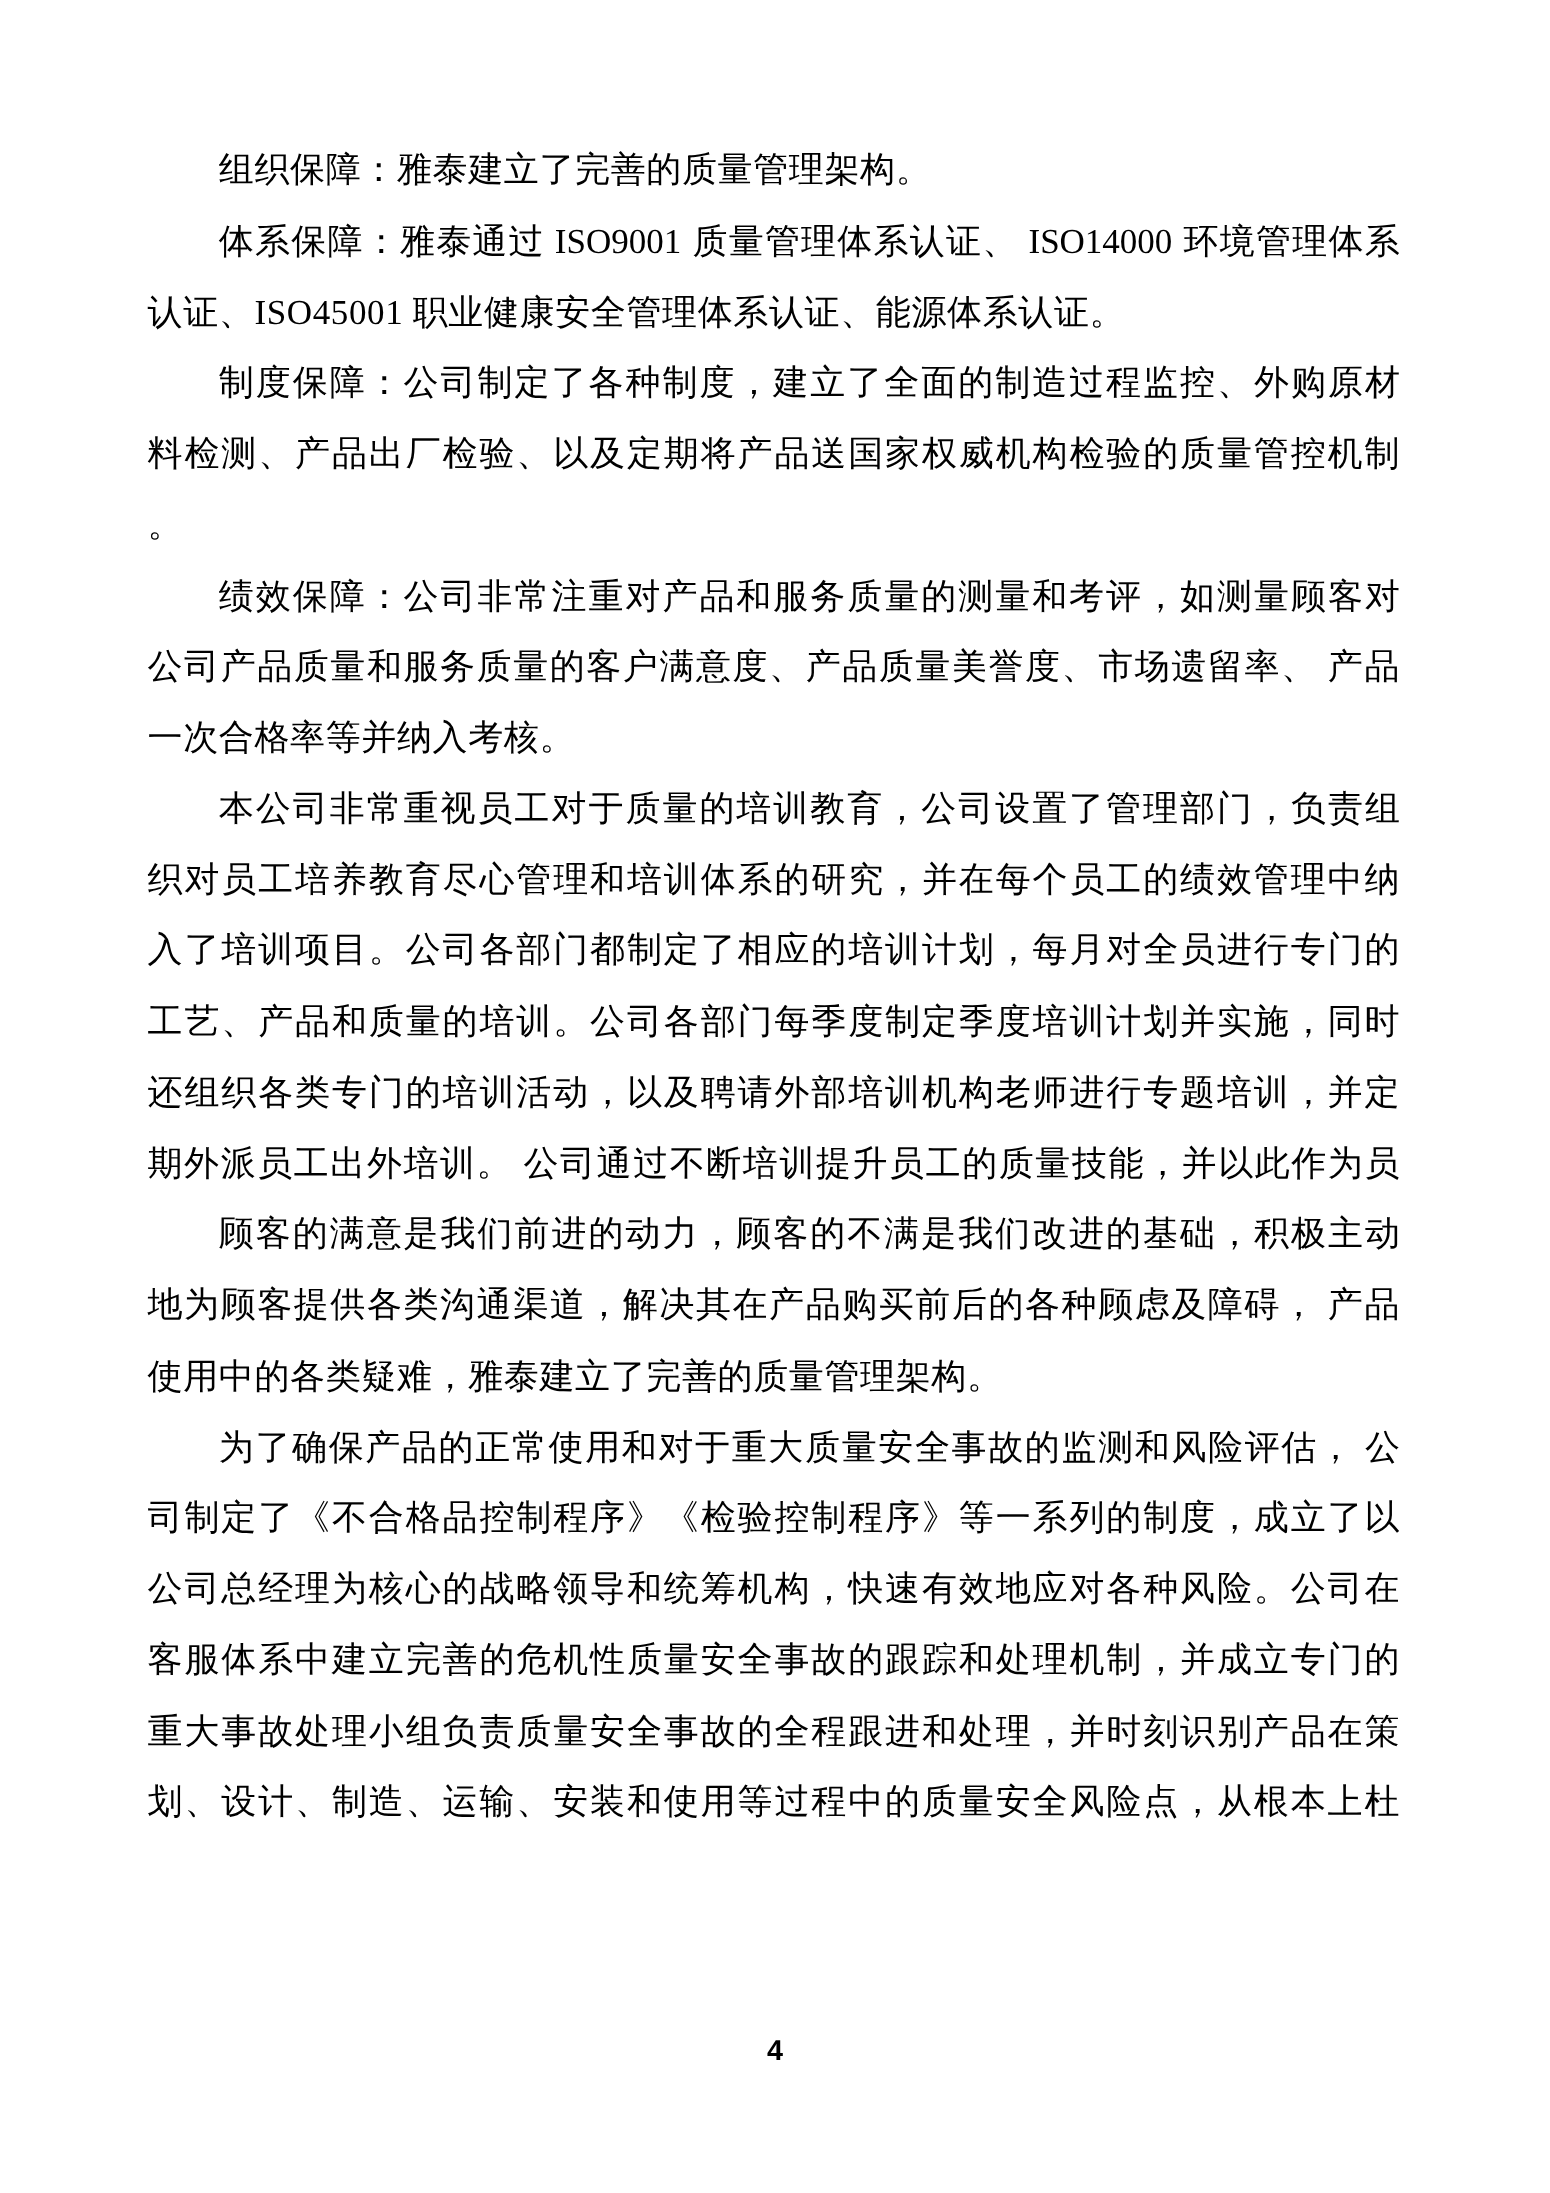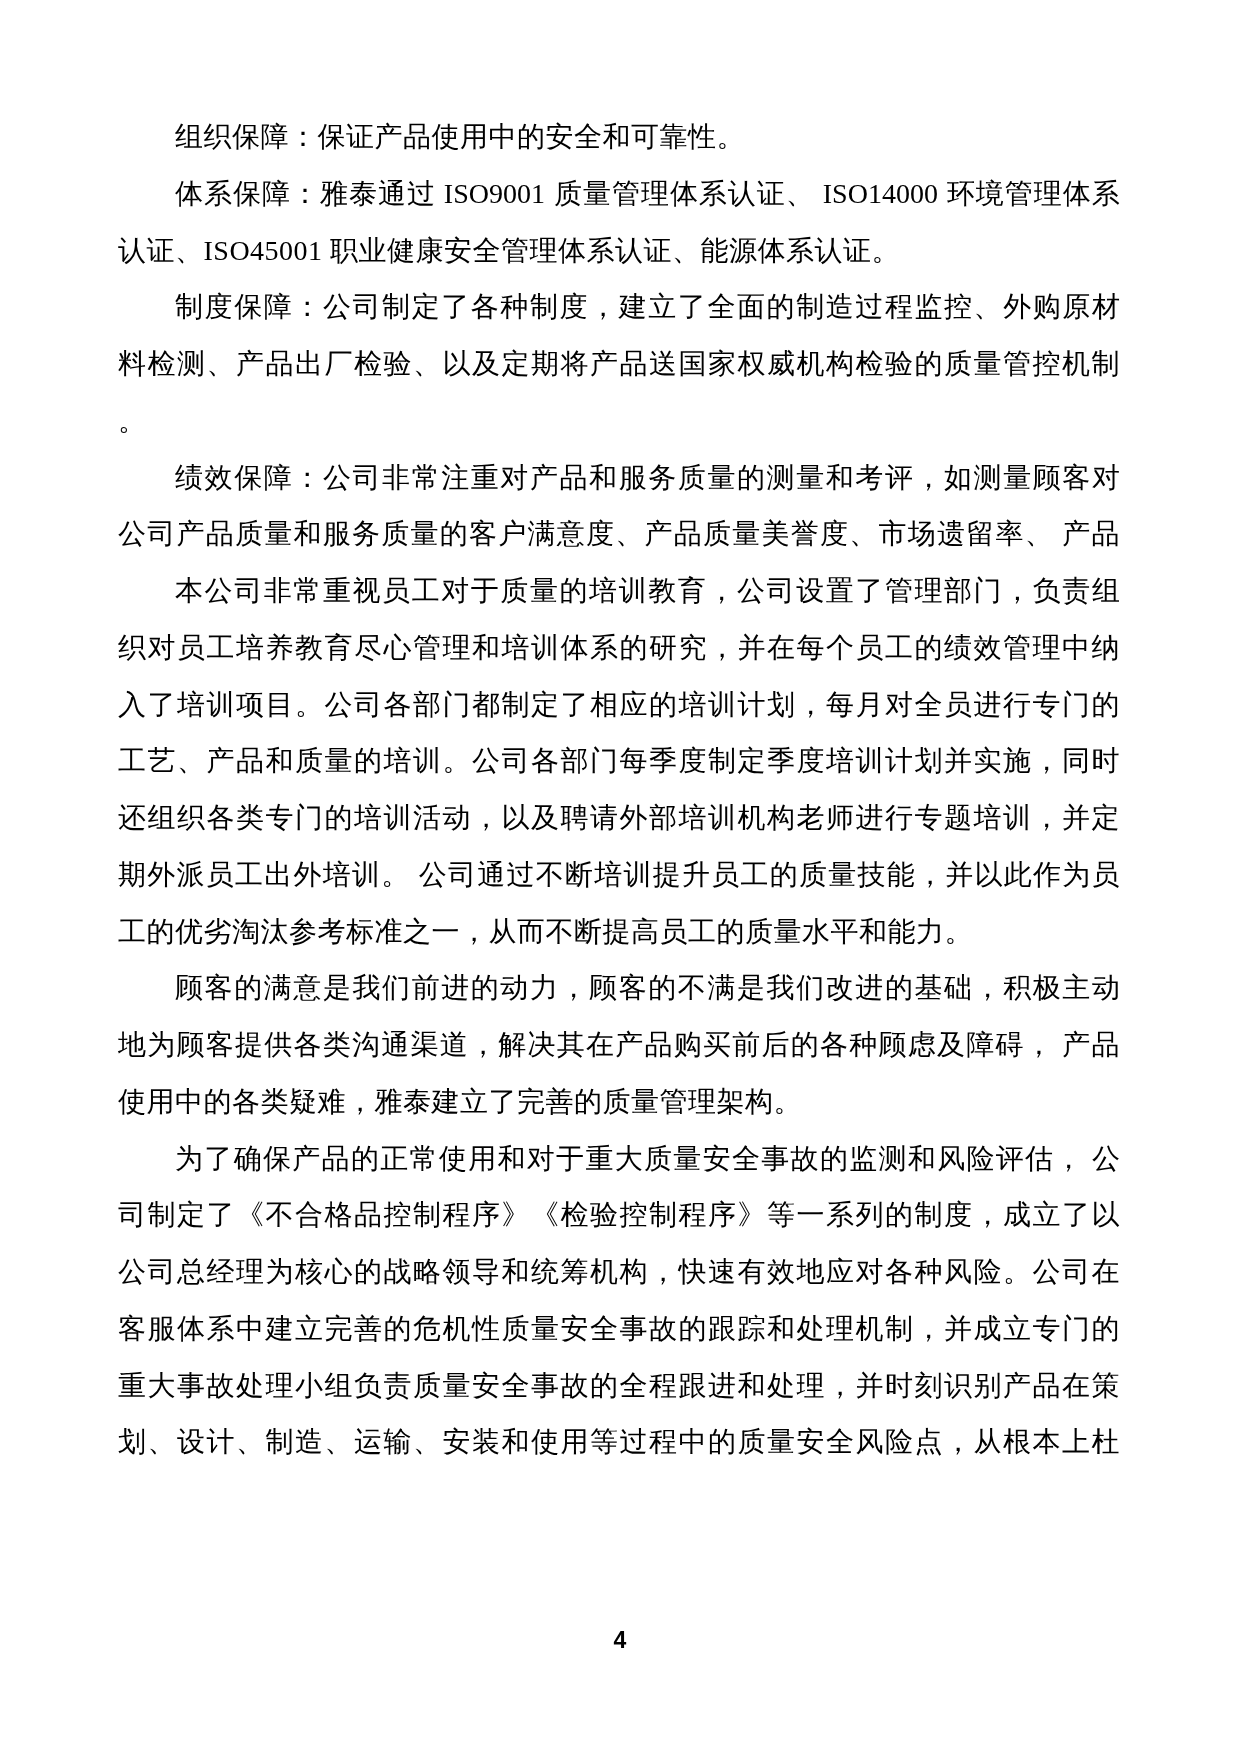--- a/index.html
+++ b/index.html
@@ -52,21 +52,21 @@
     font-size: 23px;
     line-height: 28px;
     color: #000000;
   }
 </style>
 </head>
 <body>
 
 <div class="page">
   <div class="text-block">
-      <div class="line indent">组织保障：保证产品使用中的安全和可靠性。</div>
+      <div class="line indent">组织保障：雅泰建立了完善的质量管理架构。</div>
       <div class="line justify indent">
         <span>体</span>
         <span>系</span>
         <span>保</span>
         <span>障</span>
         <span>：</span>
         <span>雅</span>
         <span>泰</span>
         <span>通</span>
         <span>过</span>
@@ -228,20 +228,21 @@
         <span>市</span>
         <span>场</span>
         <span>遗</span>
         <span>留</span>
         <span>率</span>
         <span>、</span>
         <span>&nbsp;</span>
         <span>产</span>
         <span>品</span>
       </div>
+      <div class="line">一次合格率等并纳入考核。</div>
       <div class="line justify indent">
         <span>本</span>
         <span>公</span>
         <span>司</span>
         <span>非</span>
         <span>常</span>
         <span>重</span>
         <span>视</span>
         <span>员</span>
         <span>工</span>
@@ -443,21 +444,20 @@
         <span>技</span>
         <span>能</span>
         <span>，</span>
         <span>并</span>
         <span>以</span>
         <span>此</span>
         <span>作</span>
         <span>为</span>
         <span>员</span>
       </div>
-      <div class="line">工的优劣淘汰参考标准之一，从而不断提高员工的质量水平和能力。</div>
       <div class="line justify indent">
         <span>顾</span>
         <span>客</span>
         <span>的</span>
         <span>满</span>
         <span>意</span>
         <span>是</span>
         <span>我</span>
         <span>们</span>
         <span>前</span>

